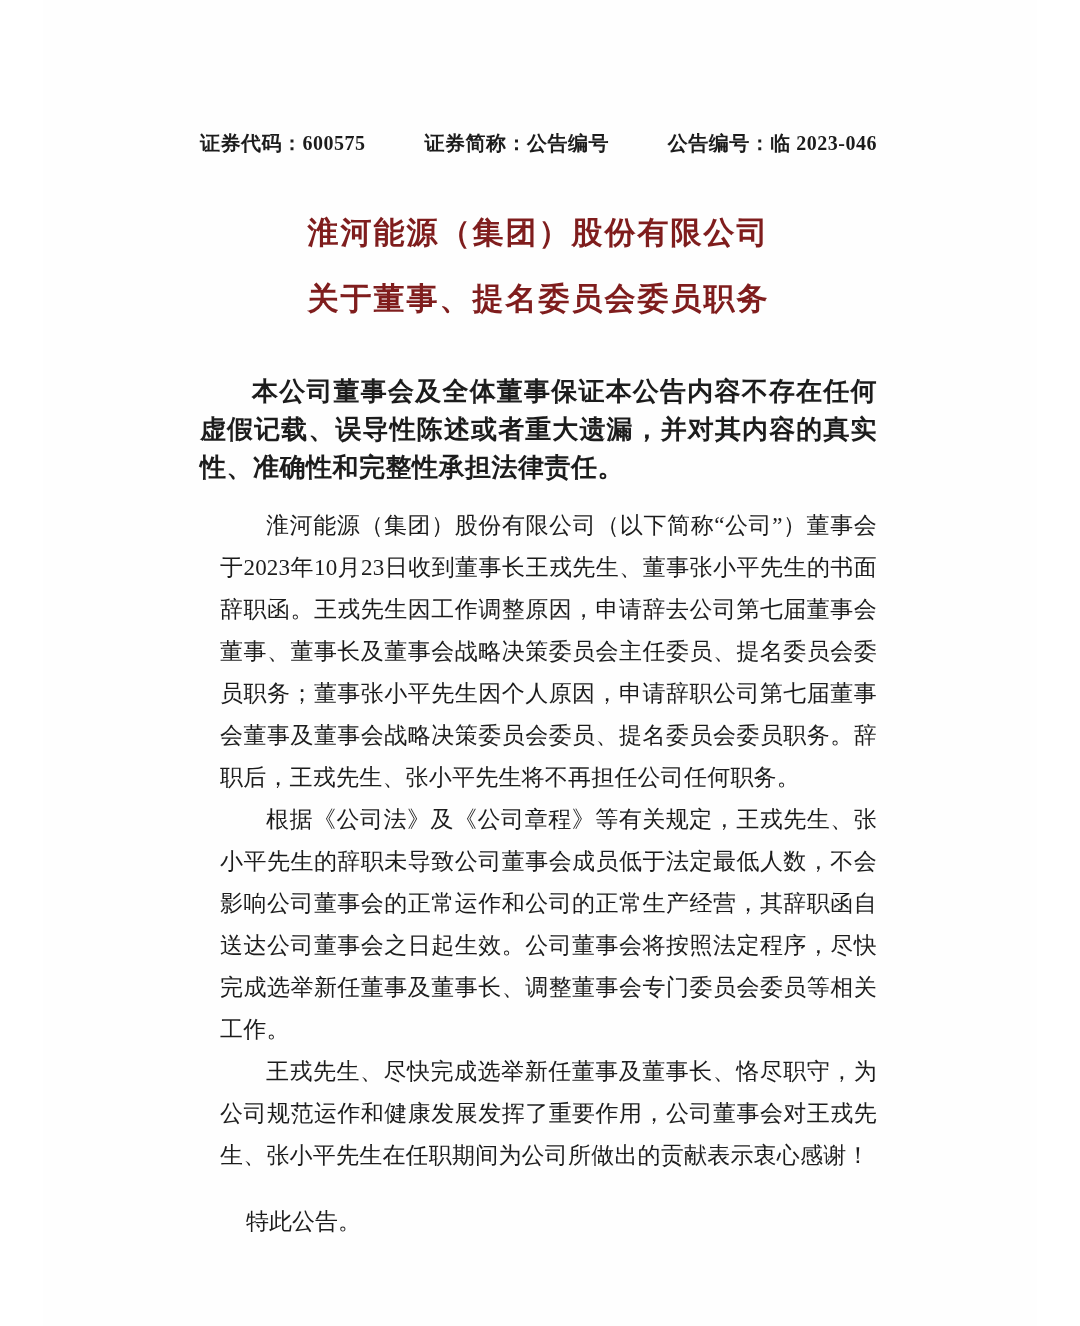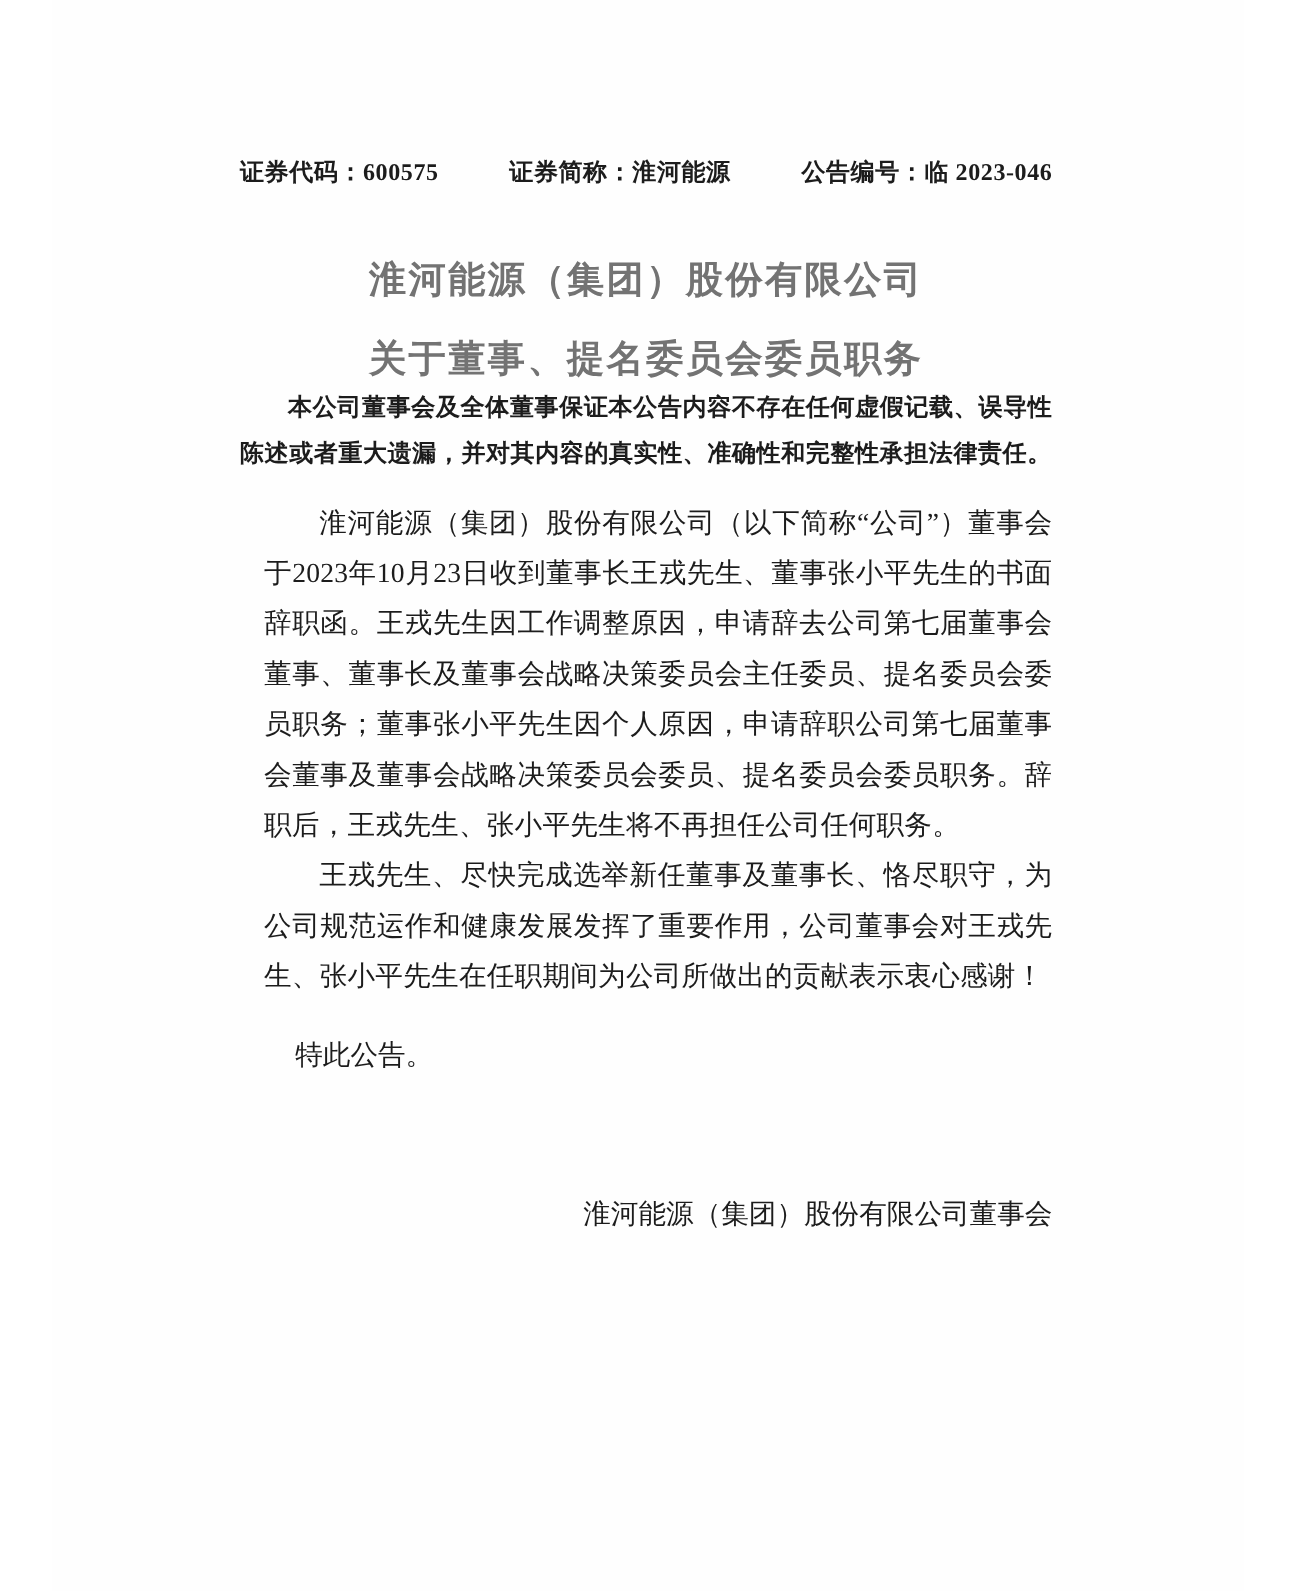--- a/index.html
+++ b/index.html
@@ -25,36 +25,37 @@
     align-items: baseline;
     font-size: 20px;
     font-weight: 700;
     letter-spacing: 0.5px;
     white-space: nowrap;
   }
   .doc-title {
     text-align: center;
     font-family: "Liberation Sans", "DejaVu Sans", sans-serif;
     font-weight: 700;
-    color: #737373;
+    color: #7f1d1d;
   }
   .doc-title .t1 {
     margin-top: 54px;
     font-size: 31px;
     letter-spacing: 2px;
     line-height: 44px;
   }
   .doc-title .t2 {
     margin-top: 22px;
     font-size: 31px;
     letter-spacing: 2px;
     line-height: 44px;
   }
   .disclaimer {
-    font-size: 20px;
+    margin-top: 52px;
+    font-size: 26px;
     font-weight: 700;
     line-height: 38px;
     text-indent: 2em;
     text-align: justify;
     letter-spacing: 0.5px;
   }
   .body-paragraph {
     font-size: 23px;
     line-height: 42px;
     text-indent: 2em;
@@ -76,33 +77,34 @@
   }
 </style>
 </head>
 <body>
 
 <div class="page">
   <div class="content">
 
     <div class="doc-header">
       <span>证券代码：600575</span>
-      <span>证券简称：淮河能源</span>
+      <span>证券简称：公告编号</span>
       <span>公告编号：临 2023-046</span>
     </div>
 
     <div class="doc-title">
       <div class="t1">淮河能源（集团）股份有限公司</div>
       <div class="t2">关于董事、提名委员会委员职务</div>
     </div>
 
     <p class="disclaimer">本公司董事会及全体董事保证本公告内容不存在任何虚假记载、误导性陈述或者重大遗漏，并对其内容的真实性、准确性和完整性承担法律责任。</p>
 
     <div class="paragraphs">
       <p class="body-paragraph">淮河能源（集团）股份有限公司（以下简称“公司”）董事会于2023年10月23日收到董事长王戎先生、董事张小平先生的书面辞职函。王戎先生因工作调整原因，申请辞去公司第七届董事会董事、董事长及董事会战略决策委员会主任委员、提名委员会委员职务；董事张小平先生因个人原因，申请辞职公司第七届董事会董事及董事会战略决策委员会委员、提名委员会委员职务。辞职后，王戎先生、张小平先生将不再担任公司任何职务。</p>
+      <p class="body-paragraph">根据《公司法》及《公司章程》等有关规定，王戎先生、张小平先生的辞职未导致公司董事会成员低于法定最低人数，不会影响公司董事会的正常运作和公司的正常生产经营，其辞职函自送达公司董事会之日起生效。公司董事会将按照法定程序，尽快完成选举新任董事及董事长、调整董事会专门委员会委员等相关工作。</p>
       <p class="body-paragraph">王戎先生、尽快完成选举新任董事及董事长、恪尽职守，为公司规范运作和健康发展发挥了重要作用，公司董事会对王戎先生、张小平先生在任职期间为公司所做出的贡献表示衷心感谢！</p>
     </div>
 
     <p class="closing">特此公告。</p>
 
     <div class="signature">淮河能源（集团）股份有限公司董事会</div>
 
   </div>
 </div>
 

